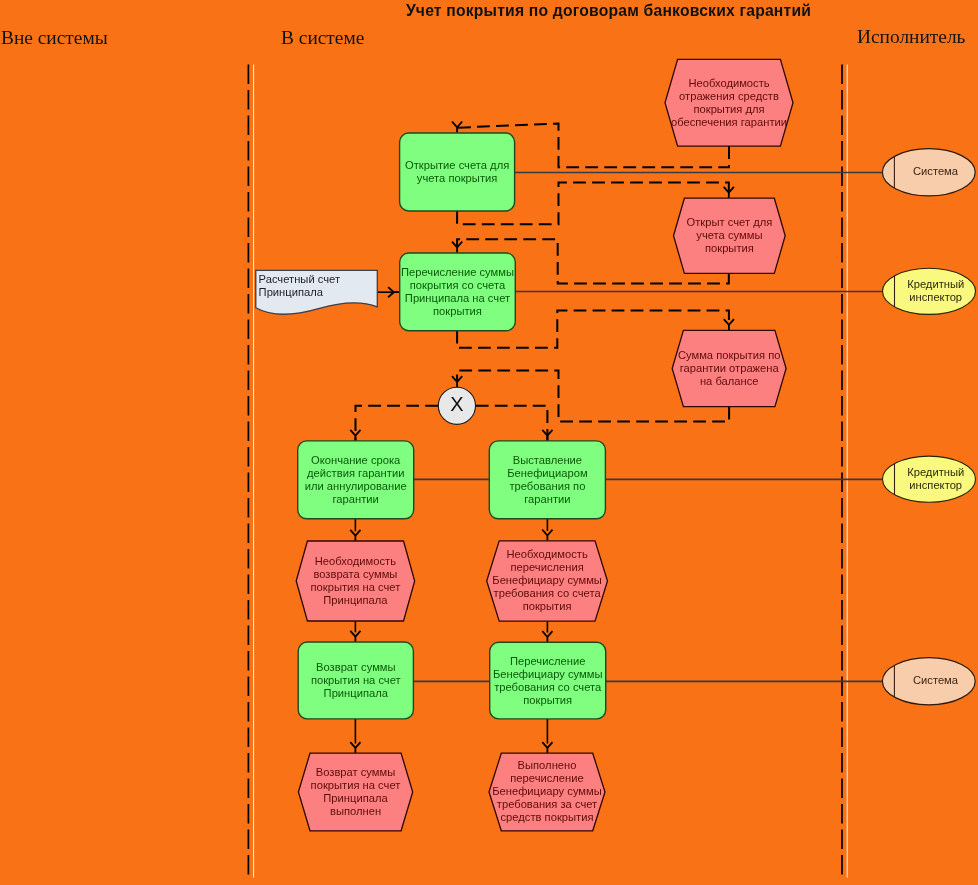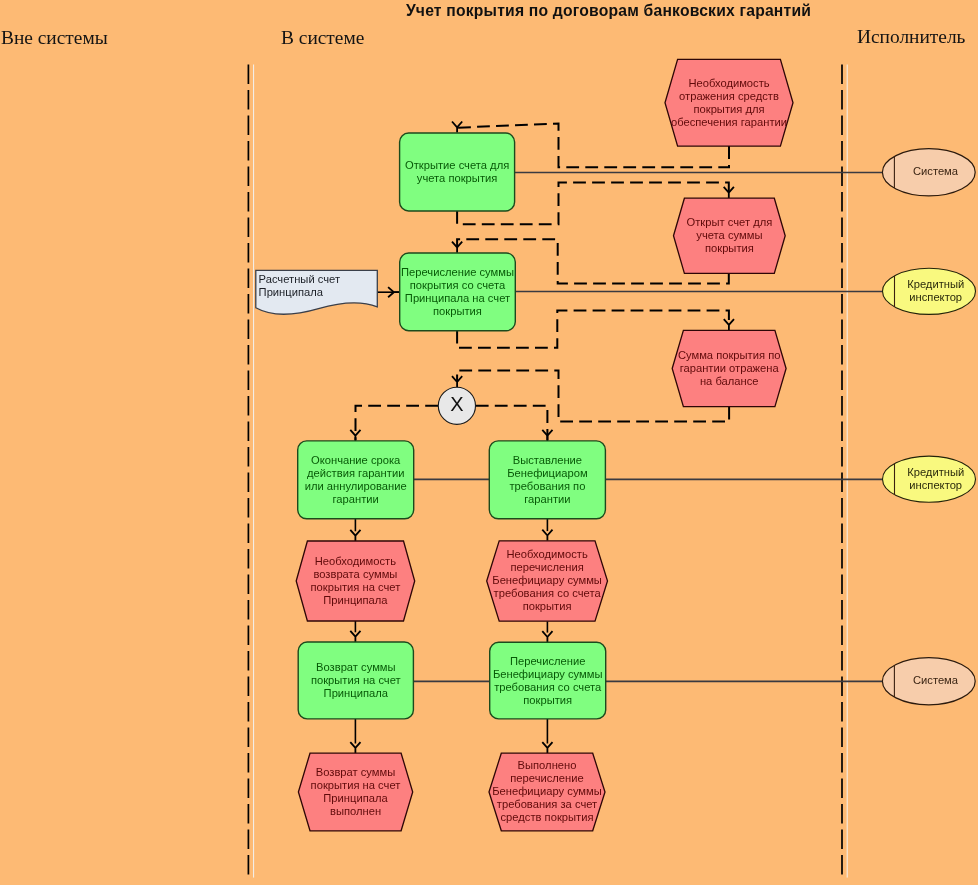--- a/index.html
+++ b/index.html
@@ -1,19 +1,19 @@
 <!DOCTYPE html>
 <html lang="ru"><head>
 <meta charset="utf-8">
 <title>Учет покрытия</title>
 <style>
   html,body{margin:0;padding:0;background:#ffffff;}
   body{width:978px;height:885px;overflow:hidden;
        font-family:"Liberation Sans","DejaVu Sans",sans-serif;}
-  #stage{position:relative;width:978px;height:885px;background:#fdba74;text-align:right;}
+  #stage{position:relative;width:978px;height:885px;background:#f97316;text-align:right;}
   svg{position:absolute;left:0;top:0;display:block;}
   .lane-label{font-family:"Liberation Serif","DejaVu Serif",serif;font-size:19.4px;fill:#141414;}
   .diagram-title{font-family:"Liberation Sans","DejaVu Sans",sans-serif;font-weight:bold;font-size:15.7px;letter-spacing:0.2px;fill:#111111;}
   .flowline{fill:none;stroke:#000000;stroke-width:2;stroke-dasharray:12.8 6.2;stroke-linecap:butt;}
   .laneline{fill:none;stroke:#000000;stroke-width:1.7;stroke-dasharray:19.5 6;stroke-linecap:butt;}
   .lanehint{fill:none;stroke:#f2f2f2;stroke-width:1;}
   .solidline{fill:none;stroke:#3a3a40;stroke-width:1.6;}
   .connline{fill:none;stroke:#000000;stroke-width:1.6;}
   .arrowhead{fill:none;stroke:#000000;stroke-width:1.8;stroke-linecap:butt;stroke-linejoin:miter;}
   .proc{fill:#80fe80;stroke:#1c4a1c;stroke-width:1.4;}

